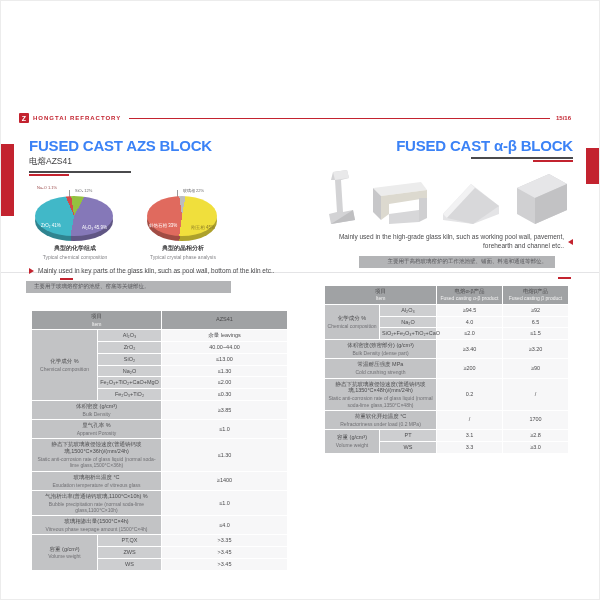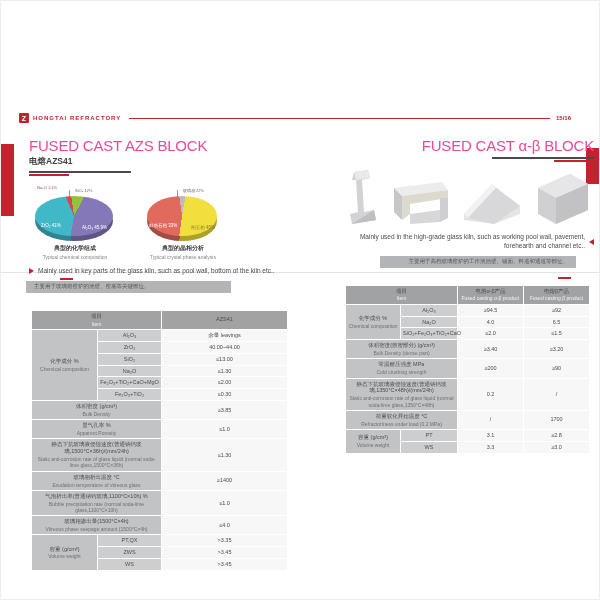--- a/index.html
+++ b/index.html
@@ -18,24 +18,24 @@
   .tab { position:absolute; background:#c3232f; width:13px; }
   .tab-left { left:0; top:143px; height:72px; }
   .tab-right { right:0; top:147px; height:36px; }
   .mid-divider { position:absolute; left:0; right:0; top:271px; height:1px; background:#e4e4e6; }
   .reddash { position:absolute; height:2px; width:13px; background:#c3232f; }
   .reddash-left { left:59px; top:277px; }
   .reddash-right { right:28px; top:276px; }
 
   .page { position:absolute; top:136px; }
   .page-left { left:28px; width:259px; }
-  .page-right { left:316px; width:277px; text-align:right; }
-
-  h1.title { font-size:15px; font-weight:normal; color:#ec4899; letter-spacing:-0.2px; }
-  .subtitle { font-size:8.5px; font-weight:bold; color:#3f3f41; margin-top:2px; }
+  .page-right { left:295px; width:277px; text-align:right; }
+
+  h1.title { font-size:15px; font-weight:bold; color:#3b82f6; letter-spacing:-0.2px; }
+  .subtitle { font-size:8.5px; font-weight:normal; color:#3f3f41; margin-top:2px; }
   .underline-wrap { position:relative; height:5px; margin-top:3px; }
   .underline-dark { position:absolute; top:0; width:102px; height:1.5px; background:#4a4a4c; }
   .page-left  .underline-dark { left:0; }
   .page-right .underline-dark { right:0; }
   .underline-red { position:absolute; top:3px; width:40px; height:1.5px; background:#c3232f; }
   .page-left  .underline-red { left:0; }
   .page-right .underline-red { right:0; }
 
   
   .pies { display:flex; gap:16px; margin-top:8px; }

